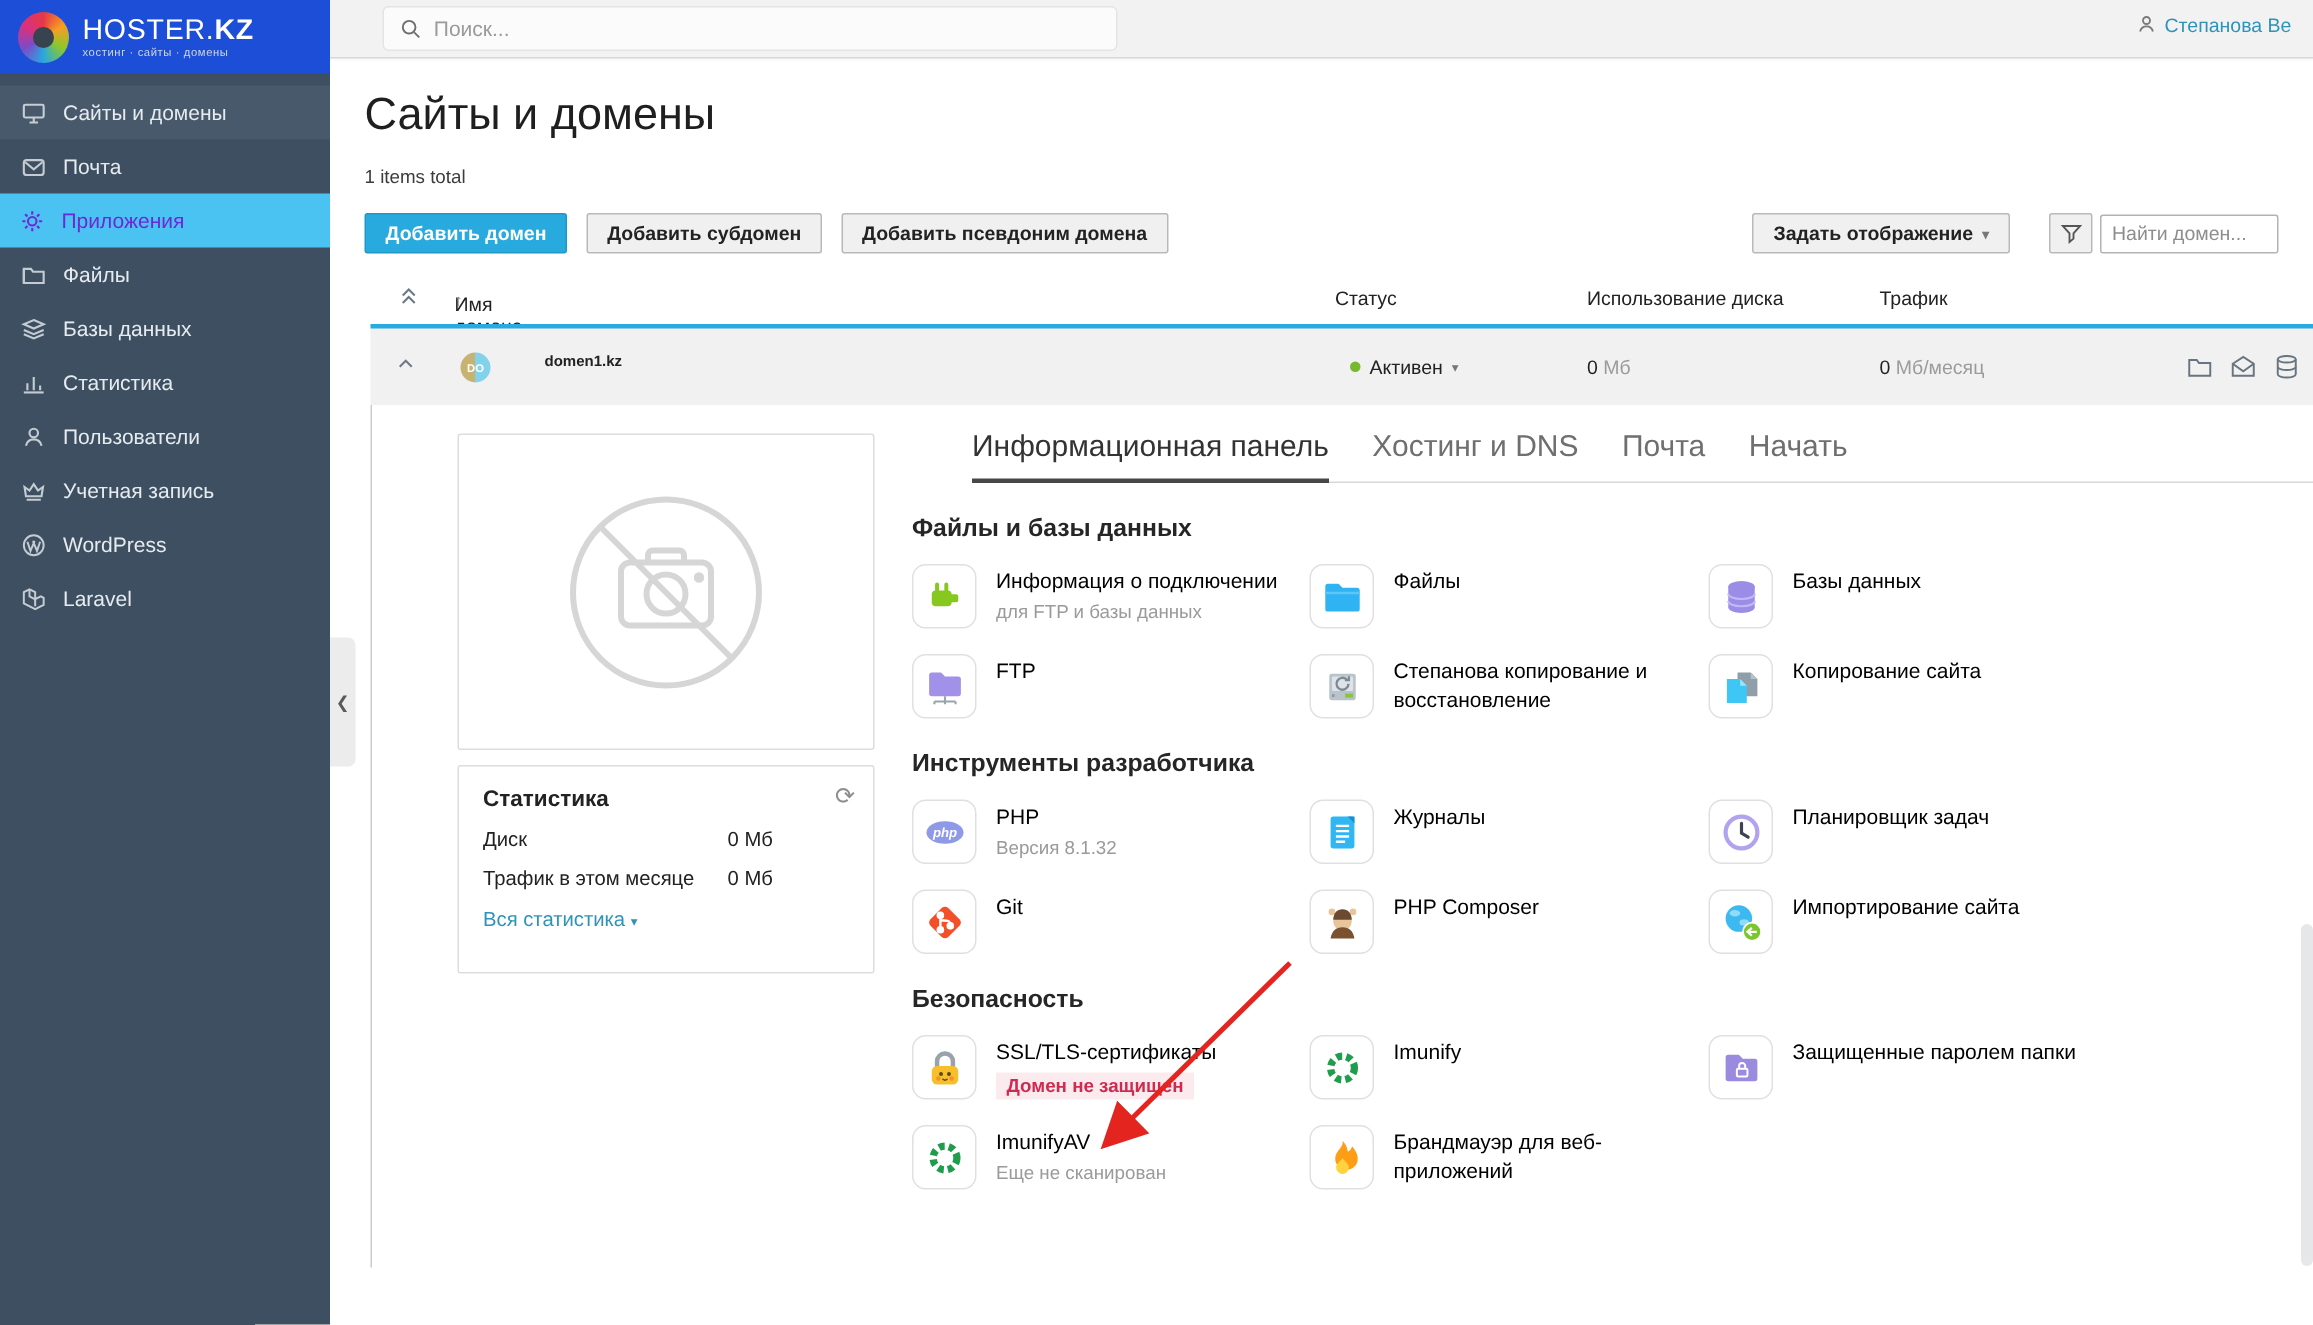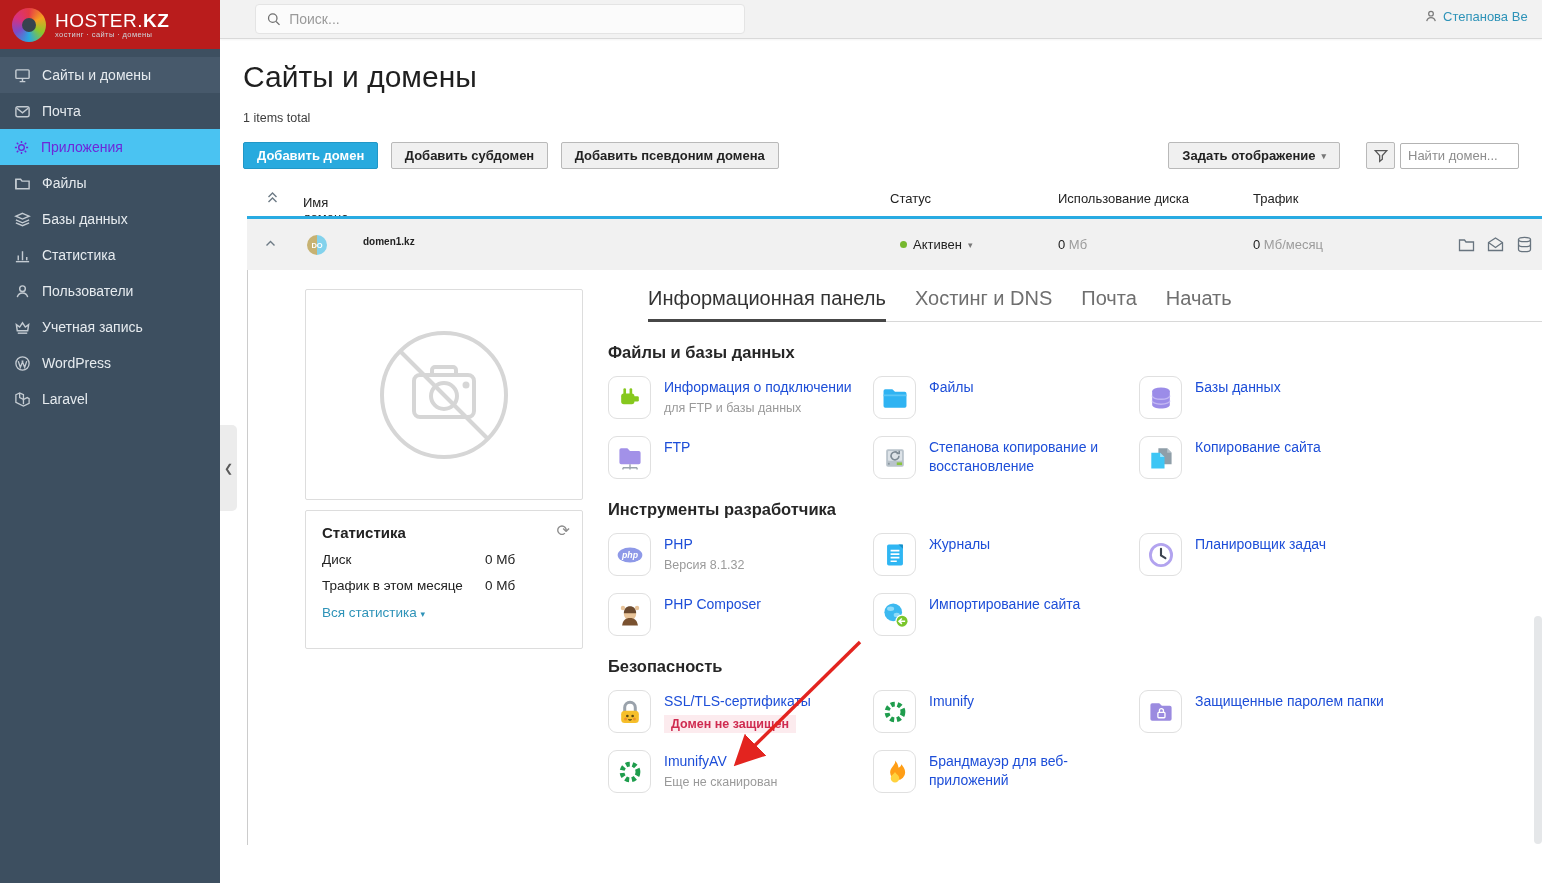--- a/index.html
+++ b/index.html
@@ -2,21 +2,21 @@
 <html><head>
 <meta charset="utf-8">
 <style>
   * { margin:0; padding:0; box-sizing:border-box; }
   html,body { width:1542px; height:883px; overflow:hidden; background:#fff;
               font-family:"Liberation Sans", sans-serif; }
 
   
   .sidebar { position:absolute; left:0; top:0; width:220px; height:883px;
              background:#3d4f60; z-index:5; }
-  .logo-block { height:49px; background:#b91c1c; display:flex; align-items:center;
+  .logo-block { height:49px; background:#1d4ed8; display:flex; align-items:center;
                 padding:0 12px; gap:9px; }
   .logo-knot { width:34px; height:34px; border-radius:50%; flex:0 0 34px;
                background:conic-gradient(#e53946,#f59f22,#8bc82c,#29a8e0,#7c4bc8,#d8317f,#e53946);
                position:relative; }
   .logo-knot::after { content:""; position:absolute; left:10px; top:10px; width:14px; height:14px;
                       border-radius:50%; background:#37434f; }
   .logo-text { color:#fff; line-height:1.05; }
   .logo-text .big { font-size:19px; letter-spacing:.5px; }
   .logo-text .big b { font-weight:700; }
   .logo-text .tag { font-size:7.5px; color:#cfd6dc; letter-spacing:.4px; }
@@ -121,21 +121,21 @@
   .tab.active { color:#333; border-bottom:3px solid #474747; margin-bottom:-1px; }
 
   .section-title { font-size:16.5px; font-weight:700; color:#262626; margin-top:21px; }
   .tile-grid { display:grid; grid-template-columns:265px 266px auto; row-gap:17px;
                margin-top:14px; }
   .tile { display:flex; align-items:flex-start; cursor:pointer; }
   .tile-icon { width:43px; height:43px; border:1px solid #e0e0e0; border-radius:9px;
                background:#fff; display:flex; align-items:center; justify-content:center;
                flex:0 0 43px; }
   .tile-text { margin-left:13px; padding-top:2px; }
-  .tile-label { font-size:14px; color:#1d4ed8; line-height:1.35; max-width:185px; }
+  .tile-label { font-size:14px; color:#000000; line-height:1.35; max-width:185px; }
   .tile-sub { font-size:12.5px; color:#9a9a9a; margin-top:4px; }
   .tile-sub.danger { display:inline-block; color:#cf2b50; background:#fcebee;
                      font-weight:700; padding:2px 7px; }
 
   .annotation-arrow { position:absolute; left:505px; top:595px; z-index:20;
                       pointer-events:none; }
   .scroll-thumb { position:absolute; right:0; top:616px; width:8px; height:228px;
                   background:#e5e7e9; border-radius:4px; z-index:30; }
 </style>
 </head>
@@ -455,20 +455,35 @@
             <svg width="30" height="30" viewBox="0 0 34 34">
                 <circle cx="17" cy="17" r="12" fill="#fff" stroke="#b2a3ef" stroke-width="3.2"></circle>
                 <path d="M17 10v7.5l5 3" stroke="#3d4450" stroke-width="2.4" fill="none" stroke-linecap="round"></path>
               </svg>
           </span>
           <span class="tile-text"><span class="tile-label">Планировщик задач</span></span>
         </div>
         <div class="tile">
           <span class="tile-icon">
             <svg width="30" height="30" viewBox="0 0 34 34">
+                <rect x="7.5" y="7.5" width="19" height="19" rx="3.5" transform="rotate(45 17 17)" fill="#f34f29"></rect>
+                <g stroke="#fff" stroke-width="1.8" fill="#fff">
+                  <path d="M13.5 11.5v11" fill="none"></path>
+                  <path d="M13.5 15.5c5 0 7.5-.5 7.5 3.5" fill="none"></path>
+                  <circle cx="13.5" cy="11.5" r="2"></circle>
+                  <circle cx="13.5" cy="22.5" r="2"></circle>
+                  <circle cx="21" cy="19.5" r="2"></circle>
+                </g>
+              </svg>
+          </span>
+          <span class="tile-text"><span class="tile-label">Git</span></span>
+        </div>
+        <div class="tile">
+          <span class="tile-icon">
+            <svg width="30" height="30" viewBox="0 0 34 34">
                 <circle cx="9" cy="9" r="2.5" fill="#e8c49a"></circle>
                 <circle cx="25" cy="9" r="2.5" fill="#e8c49a"></circle>
                 <circle cx="17" cy="16" r="7" fill="#e8c49a"></circle>
                 <path d="M10 15c0-5 3-8 7-8s7 3 7 8" fill="#6b4a2f"></path>
                 <path d="M8 29c1-6 4-8.5 9-8.5s8 2.5 9 8.5z" fill="#7a5230"></path>
               </svg>
           </span>
           <span class="tile-text"><span class="tile-label">PHP Composer</span></span>
         </div>
         <div class="tile">

